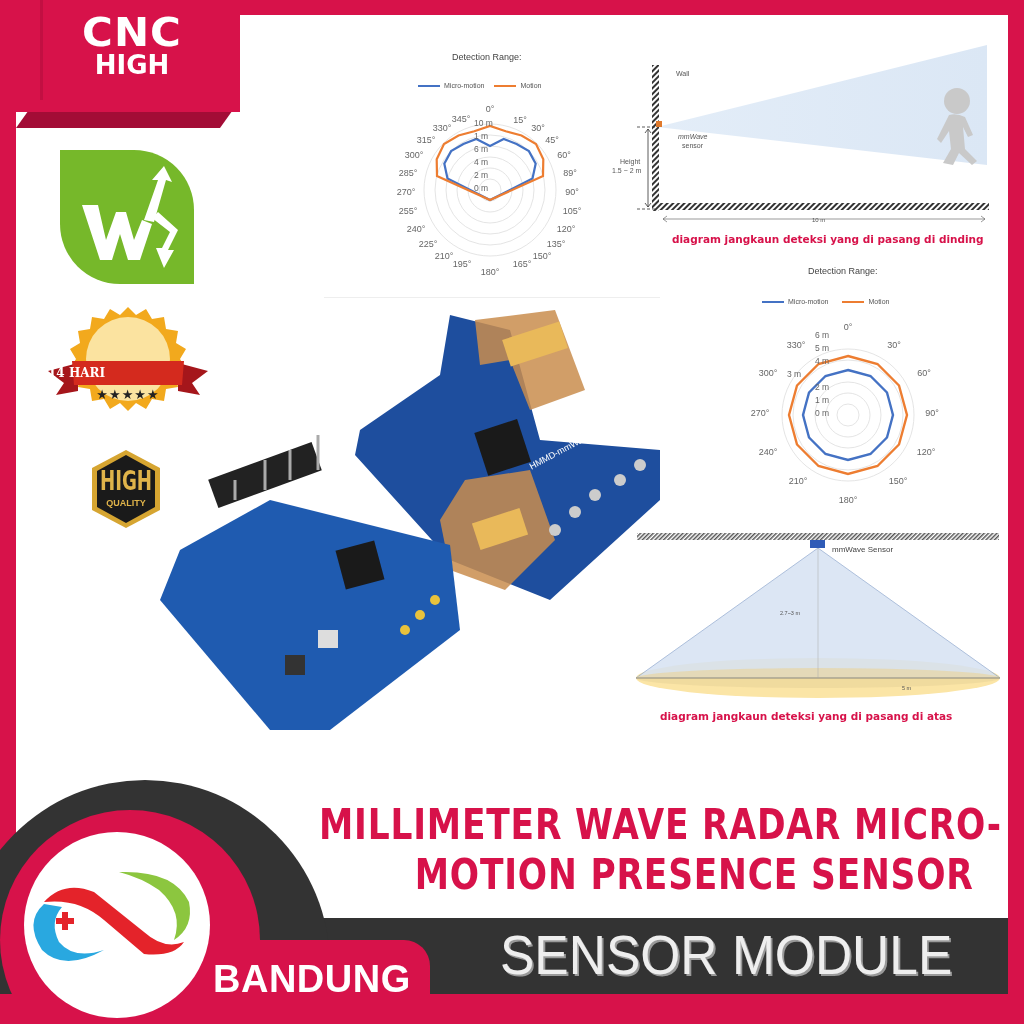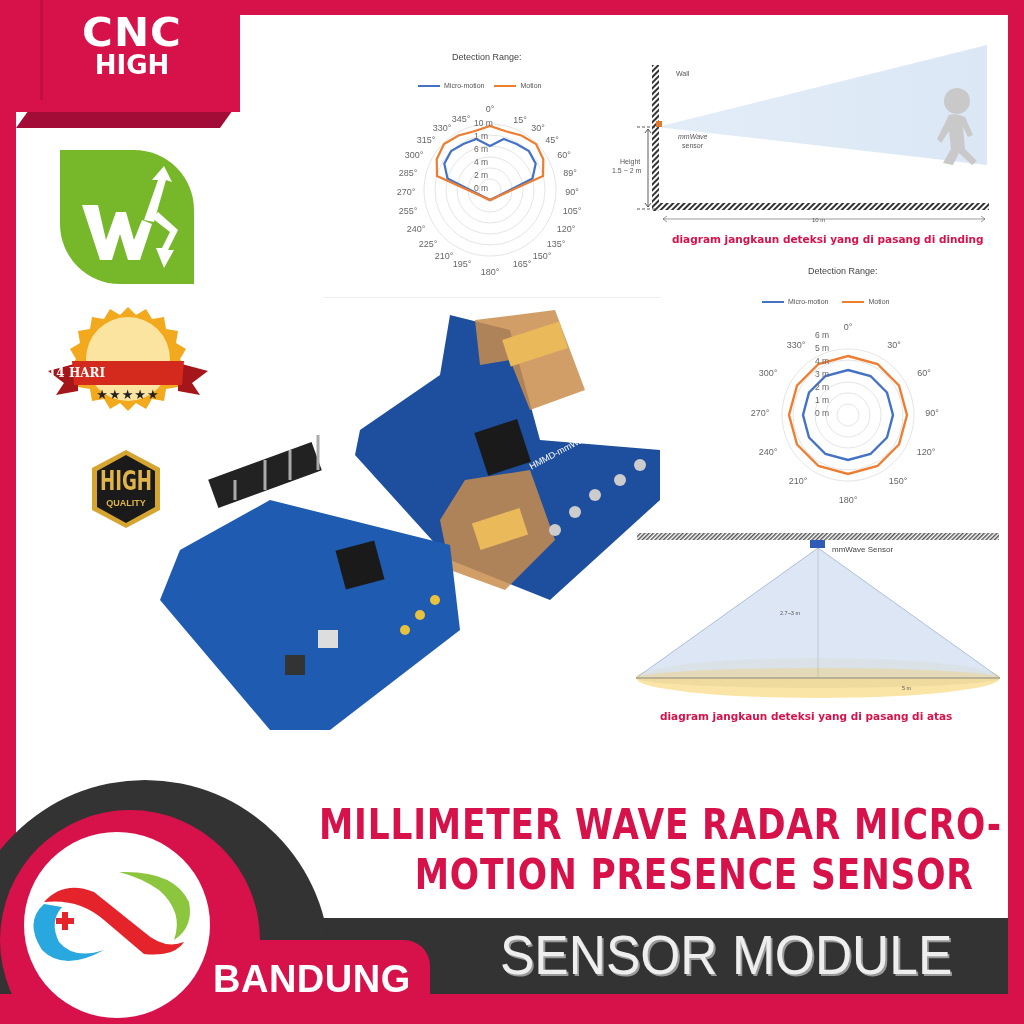--- a/index.html
+++ b/index.html
@@ -180,21 +180,21 @@
       <circle r="44"></circle>
       <circle r="55"></circle>
       <circle r="66"></circle>
   </g>
   <polygon fill="none" stroke="#4472c4" stroke-width="2.4" points="0,-45 22.5,-39 39,-22.5 45,0 39,22.5 22.5,39 0,45 -22.5,39 -39,22.5 -45,0 -39,-22.5 -22.5,-39"></polygon>
   <polygon fill="none" stroke="#ed7d31" stroke-width="2.4" points="0,-59 29.5,-51 51,-29.5 59,0 51,29.5 29.5,51 0,59 -29.5,51 -51,29.5 -59,0 -51,-29.5 -29.5,-51"></polygon>
 </svg>
 <div class="rad" style="left:815px;top:330px">6 m</div>
 <div class="rad" style="left:815px;top:343px">5 m</div>
 <div class="rad" style="left:815px;top:356px">4 m</div>
-<div class="rad" style="left:815px;top:369px">3 m</div>
+<div class="rad" style="left:787px;top:369px">3 m</div>
 <div class="rad" style="left:815px;top:382px">2 m</div>
 <div class="rad" style="left:815px;top:395px">1 m</div>
 <div class="rad" style="left:815px;top:408px">0 m</div>
 <div class="ang" style="left:848px;top:327px">0°</div>
 <div class="ang" style="left:894px;top:345px">30°</div>
 <div class="ang" style="left:924px;top:373px">60°</div>
 <div class="ang" style="left:932px;top:413px">90°</div>
 <div class="ang" style="left:926px;top:452px">120°</div>
 <div class="ang" style="left:898px;top:481px">150°</div>
 <div class="ang" style="left:848px;top:500px">180°</div>

